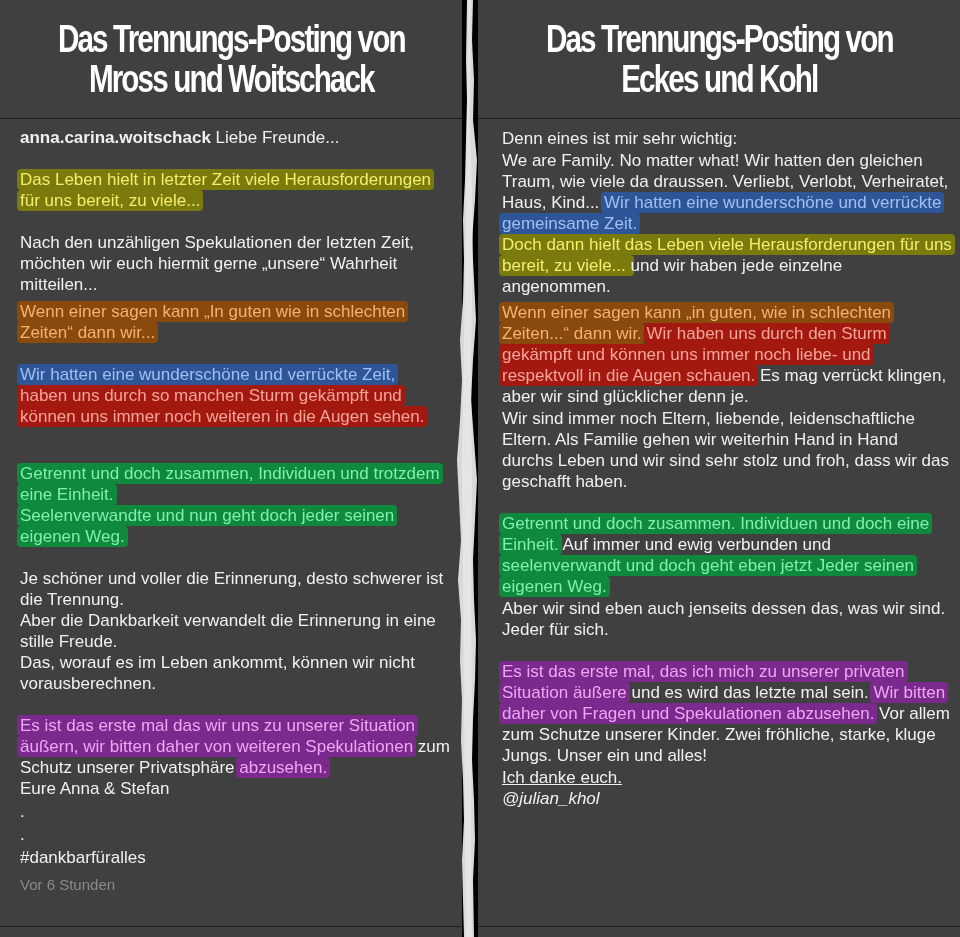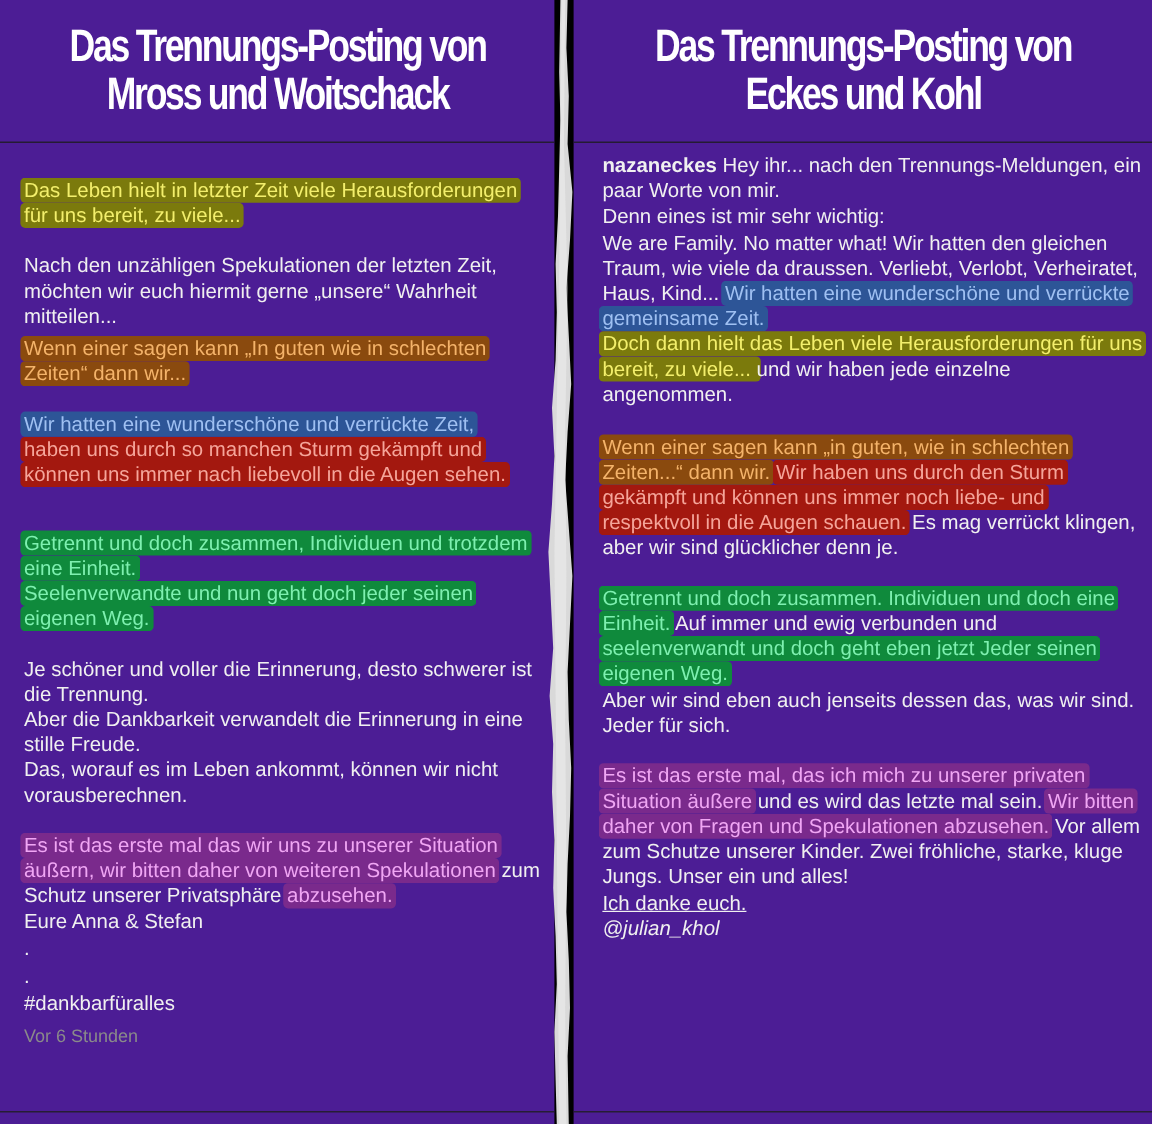--- a/index.html
+++ b/index.html
@@ -1,17 +1,17 @@
 <!DOCTYPE html>
 <html><head>
 <meta charset="utf-8">
 <style>
   html,body{margin:0;padding:0;background:#000;}
   body{width:960px;height:937px;overflow:hidden;position:relative;font-family:"Liberation Sans","DejaVu Sans",sans-serif;color:#f2f2f2;}
-  .panel{position:absolute;top:0;height:937px;background:#4c1d95;}
+  .panel{position:absolute;top:0;height:937px;background:#404040;}
   .panel.left{left:0;width:462px;}
   .panel.right{left:478px;width:482px;}
   .headline{height:118px;display:flex;align-items:center;justify-content:center;text-align:center;border-bottom:1px solid #1c1c1c;}
   .headline h1{margin:0;font-family:"Liberation Sans",sans-serif;font-weight:bold;font-size:38px;line-height:40px;letter-spacing:-2.4px;color:#fff;transform:scaleX(0.78);transform-origin:center;white-space:nowrap;}
   .post{position:absolute;left:20px;right:8px;font-size:17px;line-height:21px;color:#f0f0f0;}
   .right .post{left:24px;}
   .para{margin:0;}
   .user{font-weight:bold;}
   .hl{padding:1px 3px;margin:0 -3px;border-radius:4px;-webkit-box-decoration-break:clone;box-decoration-break:clone;}
   .yellow{background:#7b7a0c;color:#f3ef6c;}
@@ -26,48 +26,49 @@
 </style>
 </head>
 <body>
 
 <div class="panel left">
   <div class="headline">
     <h1><span>Das Trennungs-Posting von</span><br><span>Mross und Woitschack</span></h1>
   </div>
 
   <div class="post" style="top:127px;">
+    <p class="para"><span class="user">anna.carina.woitschack</span><span> Liebe Freunde...</span></p>
     <p class="para" style="margin-top:21px;"><span class="hl yellow">Das Leben hielt in letzter Zeit viele Herausforderungen für uns bereit, zu viele...</span></p>
     <p class="para" style="margin-top:21px;">Nach den unzähligen Spekulationen der letzten Zeit, möchten wir euch hiermit gerne „unsere“ Wahrheit mitteilen...</p>
     <p class="para" style="margin-top:6px;"><span class="hl orange">Wenn einer sagen kann „In guten wie in schlechten Zeiten“ dann wir...</span></p>
-    <p class="para" style="margin-top:21px;"><span class="hl blue">Wir hatten eine wunderschöne und verrückte Zeit,</span><br><span class="hl red">haben uns durch so manchen Sturm gekämpft und können uns immer nach liebevoll in die Augen sehen.</span></p>
+    <p class="para" style="margin-top:21px;"><span class="hl blue">Wir hatten eine wunderschöne und verrückte Zeit,</span><br><span class="hl red">haben uns durch so manchen Sturm gekämpft und können uns immer noch weiteren in die Augen sehen.</span></p>
     <p class="para" style="margin-top:36px;"><span class="hl green">Getrennt und doch zusammen, Individuen und trotzdem eine Einheit.</span><br><span class="hl green">Seelenverwandte und nun geht doch jeder seinen eigenen Weg.</span></p>
     <p class="para" style="margin-top:21px;">Je schöner und voller die Erinnerung, desto schwerer ist die Trennung.</p>
     <p class="para">Aber die Dankbarkeit verwandelt die Erinnerung in eine stille Freude.</p>
     <p class="para">Das, worauf es im Leben ankommt, können wir nicht vorausberechnen.</p>
     <p class="para" style="margin-top:21px;"><span class="hl purple">Es ist das erste mal das wir uns zu unserer Situation äußern, wir bitten daher von weiteren Spekulationen</span><span> zum Schutz unserer Privatsphäre </span><span class="hl purple">abzusehen.</span></p>
     <p class="para">Eure Anna &amp; Stefan</p>
     <p class="para" style="margin-top:2px;">.</p>
     <p class="para" style="margin-top:2px;">.</p>
     <p class="para" style="margin-top:2px;">#dankbarfüralles</p>
     <p class="para time" style="margin-top:6px;">Vor 6 Stunden</p>
   </div>
   <div class="bottomline"></div>
 </div>
 
 <div class="panel right">
   <div class="headline">
     <h1><span>Das Trennungs-Posting von</span><br><span>Eckes und Kohl</span></h1>
   </div>
 
   <div class="post" style="top:127px;">
-    <p class="para"><span class="user">nazaneckes</span><span> Hey ihr... nach den Trennungs-Meldungen, ein paar Worte von mir.</span></p>
     <p class="para" style="margin-top:1px;">Denn eines ist mir sehr wichtig:</p>
     <p class="para" style="margin-top:1px;"><span>We are Family. No matter what! Wir hatten den gleichen Traum, wie viele da draussen. Verliebt, Verlobt, Verheiratet, Haus, Kind... </span><span class="hl blue">Wir hatten eine wunderschöne und verrückte gemeinsame Zeit.</span><br><span class="hl yellow">Doch dann hielt das Leben viele Herausforderungen für uns bereit, zu viele... </span><span> und wir haben jede einzelne angenommen.</span></p>
-    <p class="para" style="margin-top:23px;"><span class="hl orange">Wenn einer sagen kann „in guten, wie in schlechten Zeiten...“ dann wir.</span> <span class="hl red">Wir haben uns durch den Sturm gekämpft und können uns immer noch liebe- und respektvoll in die Augen schauen.</span><span> Es mag verrückt klingen, aber wir sind glücklicher denn je.</span></p>
+    <p class="para" style="margin-top:5px;"><span class="hl orange">Wenn einer sagen kann „in guten, wie in schlechten Zeiten...“ dann wir.</span> <span class="hl red">Wir haben uns durch den Sturm gekämpft und können uns immer noch liebe- und respektvoll in die Augen schauen.</span><span> Es mag verrückt klingen, aber wir sind glücklicher denn je.</span></p>
+    <p class="para" style="margin-top:1px;">Wir sind immer noch Eltern, liebende, leidenschaftliche Eltern. Als Familie gehen wir weiterhin Hand in Hand durchs Leben und wir sind sehr stolz und froh, dass wir das geschafft haben.</p>
     <p class="para" style="margin-top:21px;"><span class="hl green">Getrennt und doch zusammen. Individuen und doch eine Einheit.</span><span> Auf immer und ewig verbunden und </span><span class="hl green">seelenverwandt und doch geht eben jetzt Jeder seinen eigenen Weg.</span></p>
     <p class="para" style="margin-top:1px;">Aber wir sind eben auch jenseits dessen das, was wir sind. Jeder für sich.</p>
     <p class="para" style="margin-top:21px;"><span class="hl purple">Es ist das erste mal, das ich mich zu unserer privaten Situation äußere</span><span> und es wird das letzte mal sein. </span><span class="hl purple">Wir bitten daher von Fragen und Spekulationen abzusehen.</span><span> Vor allem zum Schutze unserer Kinder. Zwei fröhliche, starke, kluge Jungs. Unser ein und alles!</span></p>
     <p class="para" style="margin-top:1px;text-decoration:underline;">Ich danke euch.</p>
     <p class="para" style="font-style:italic;">@julian_khol</p>
   </div>
   <div class="bottomline"></div>
 </div>
 
 <svg class="tear" viewBox="0 0 30 937" preserveAspectRatio="none">

